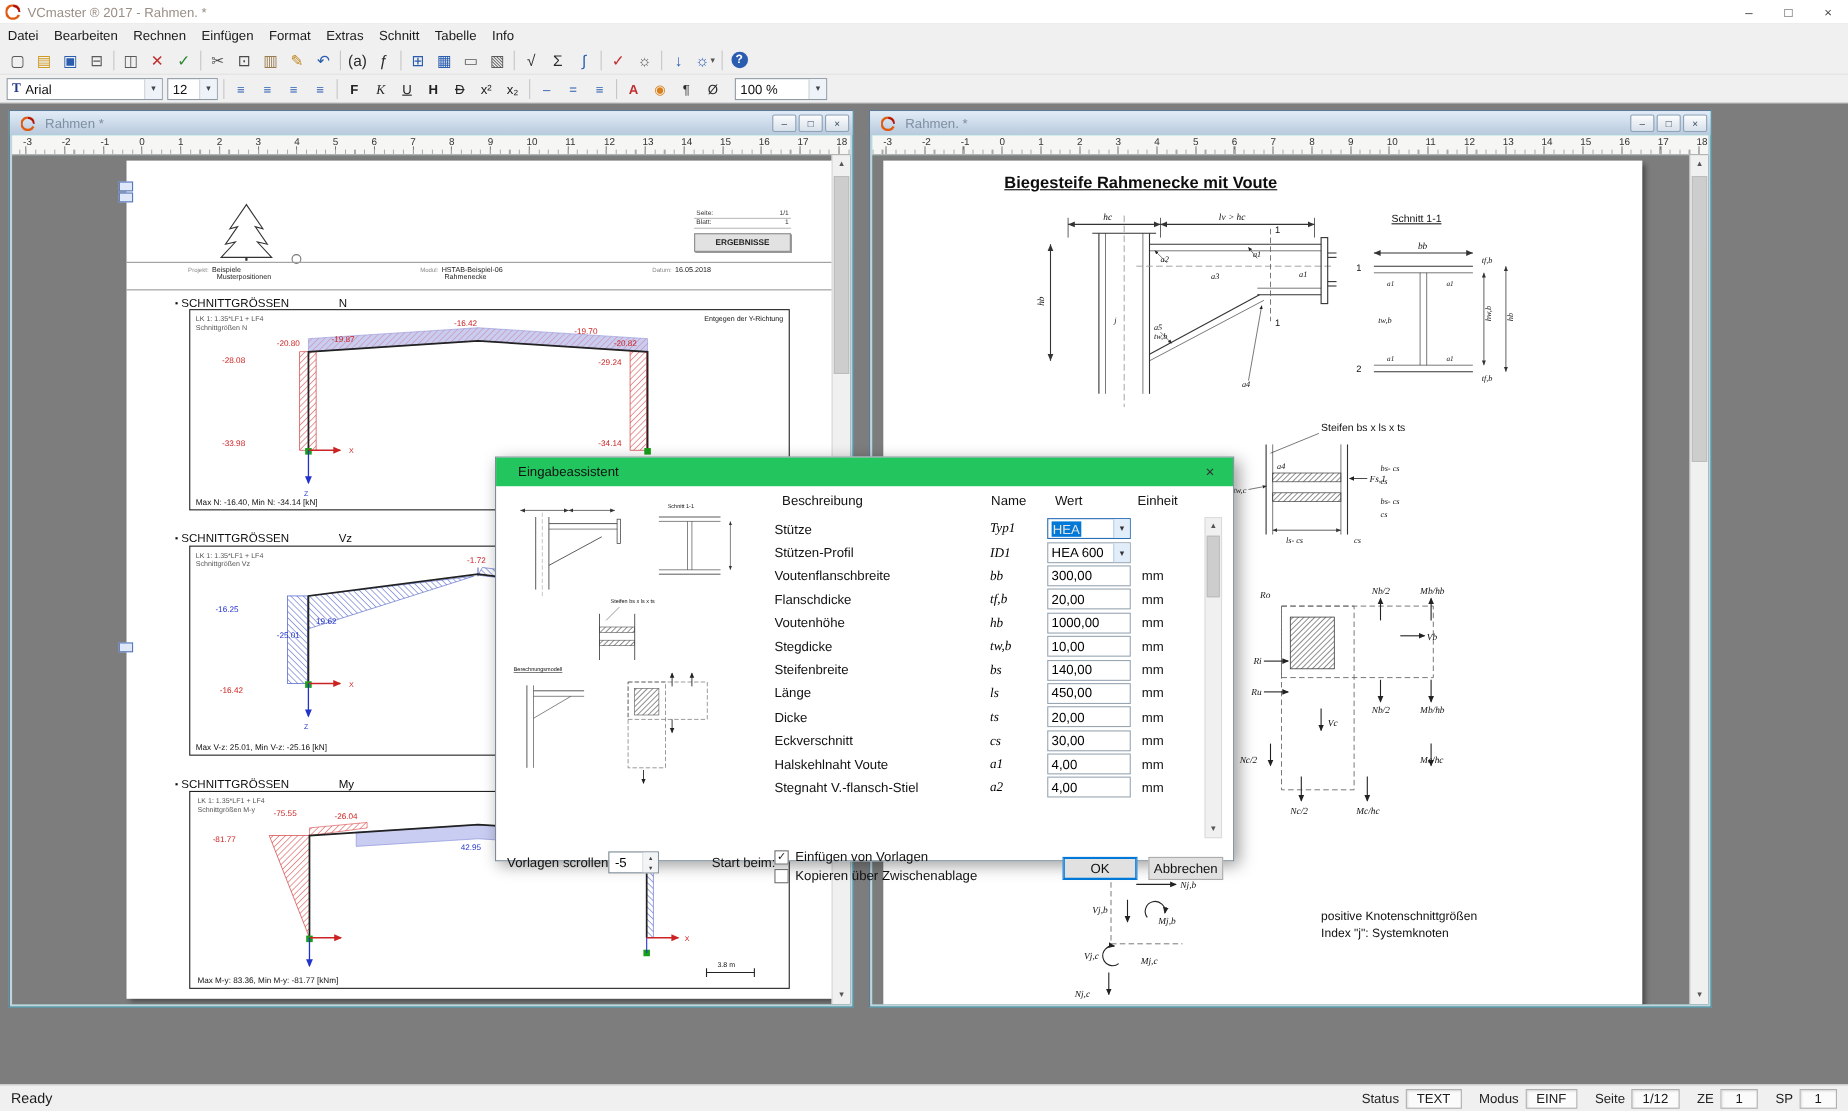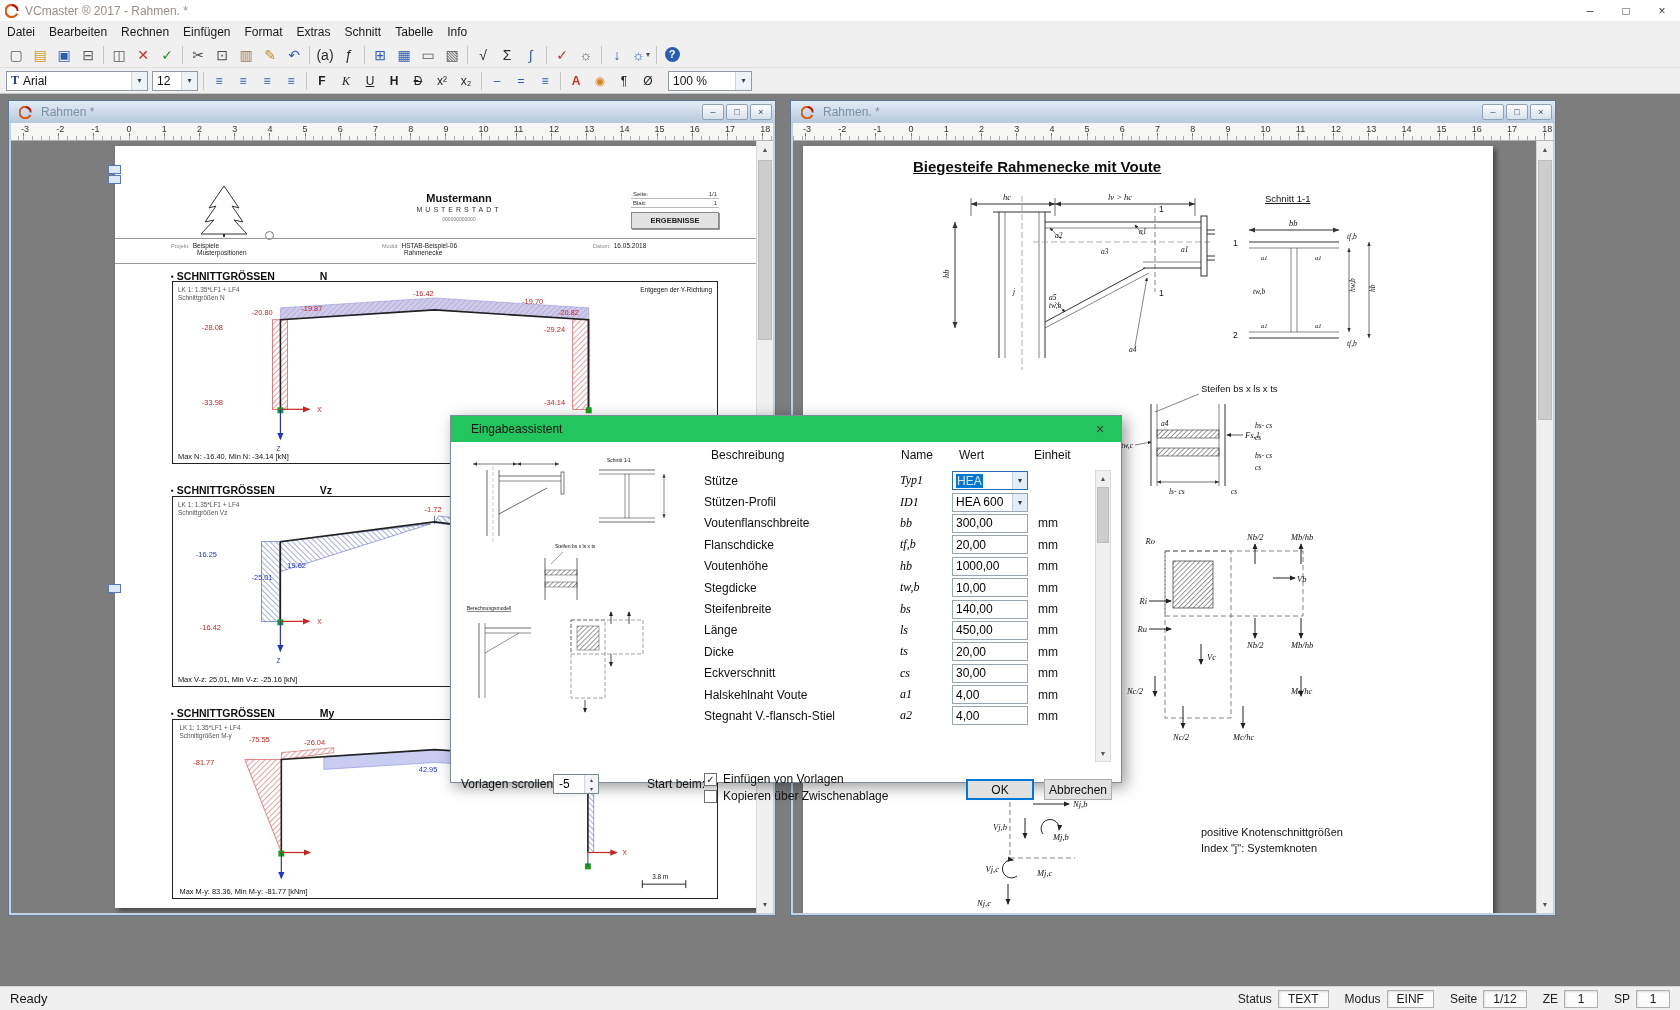--- a/index.html
+++ b/index.html
@@ -53,21 +53,21 @@
 .lh-city{font-size:7px;letter-spacing:3px;color:#333;margin-top:2px}
 .lh-phone{font-size:5px;color:#777;margin-top:3px}
 .lh-tree{position:absolute;left:80px;top:38px}
 .anchor-circle{position:absolute;left:150px;top:85px;width:9px;height:9px;border:1px solid #777;border-radius:50%}
 .lh-right{position:absolute;left:516px;top:44px;width:88px;font-size:6px;color:#333}
 .lh-row{display:flex;justify-content:space-between;border-bottom:1px solid #bbb;padding:1px 2px}
 .badge{margin-top:4px;border:1px solid #8a8a8a;background:#e2e2e2;box-shadow:1px 1px 0 #9a9a9a;font-size:7.5px;font-weight:bold;text-align:center;padding:3px 0;color:#222}
 .lh-fields{position:absolute;left:0;top:92px;width:100%;height:26px;border-top:1px solid #999;border-bottom:1px solid #999;display:flex;font-size:6.5px;color:#222}
 .fcol{margin-left:56px;width:155px;padding-top:3px}
 .flab{color:#8a8a8a;font-size:5.5px;margin-right:3px}
-.section-h{position:absolute;left:56px;font-size:10.5px;font-weight:bold;color:#0d0d0d}
+.section-h{position:absolute;left:44px;font-size:10.5px;font-weight:normal;color:#0d0d0d}
 .section-h .bullet{font-size:8px;margin-right:3px;vertical-align:1px}
 .ssub{margin-left:45px}
 .chartbox{position:absolute;left:57px;width:546px;border:1px solid #222;background:#fff}
 #chart1{top:135px;height:183px}
 #chart2{top:350px;height:191px}
 #chart3{top:573px;height:180px}
 .chartbox svg{display:block;width:100%;height:100%}
 
 .page-right{left:10px;top:5px;width:690px;height:964px}
 .doc-title{position:absolute;left:110px;top:12px;font-size:15px;font-weight:bold;text-decoration:underline;color:#0d0d0d}
@@ -386,25 +386,20 @@
       <div class="marker" style="top:24px"></div>
       <div class="marker" style="top:34px"></div>
       <div class="marker" style="top:443px"></div>
 
       <div class="page page-left">
 
         <svg class="lh-tree" width="58" height="54" viewBox="0 0 58 54">
           <path d="M29 2 L14 24 L21 22 L10 38 L19 36 L6 50 L52 50 L39 36 L48 38 L37 22 L44 24 Z" fill="none" stroke="#333" stroke-width="1"></path>
           <line x1="29" y1="50" x2="29" y2="53" stroke="#333" stroke-width="2"></line>
         </svg>
-        <div class="lh-center">
-          <div class="lh-name">Mustermann</div>
-          <div class="lh-city">MUSTERSTADT</div>
-          <div class="lh-phone">000000000000</div>
-        </div>
         <div class="anchor-circle"></div>
         <div class="lh-right">
           <div class="lh-row">
               <span>Seite:</span>
               <span>1/1</span>
             </div>
           <div class="lh-row">
               <span>Blatt:</span>
               <span>1</span>
             </div>

